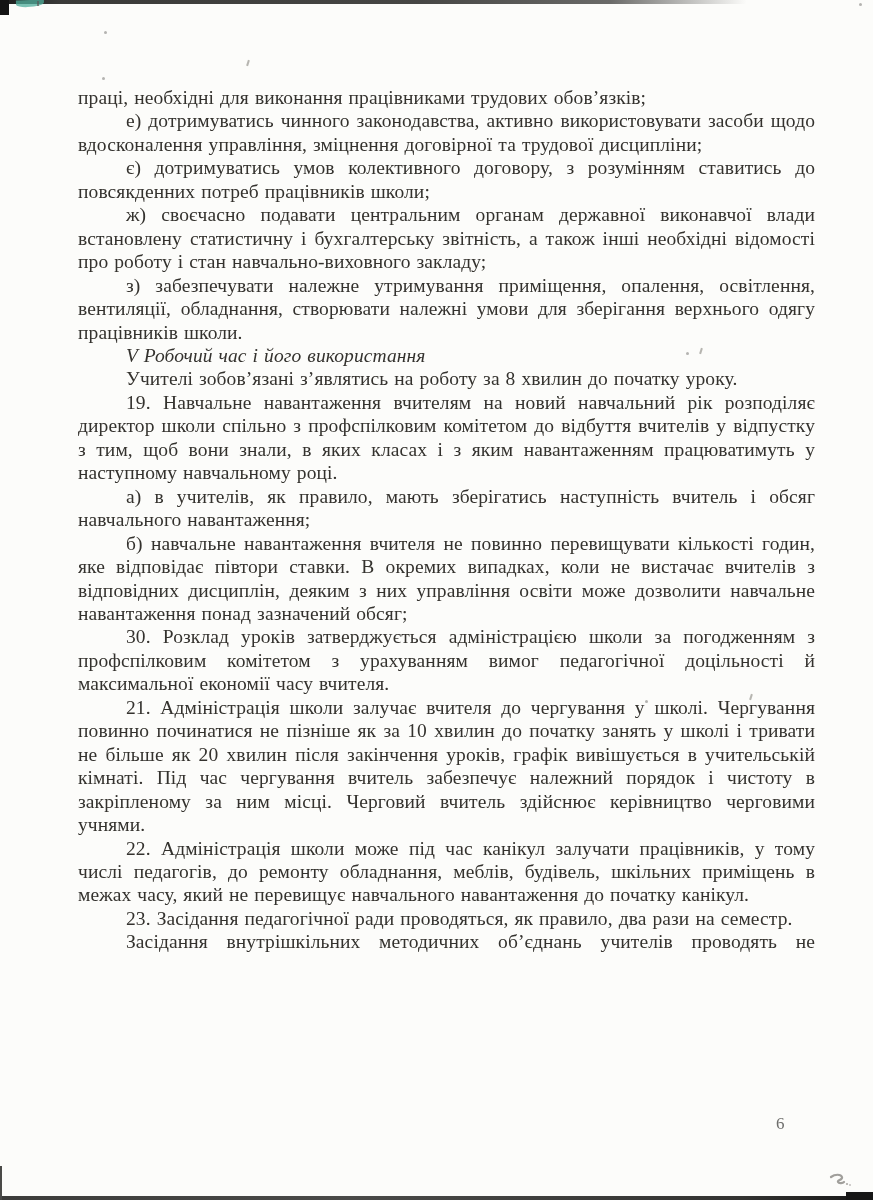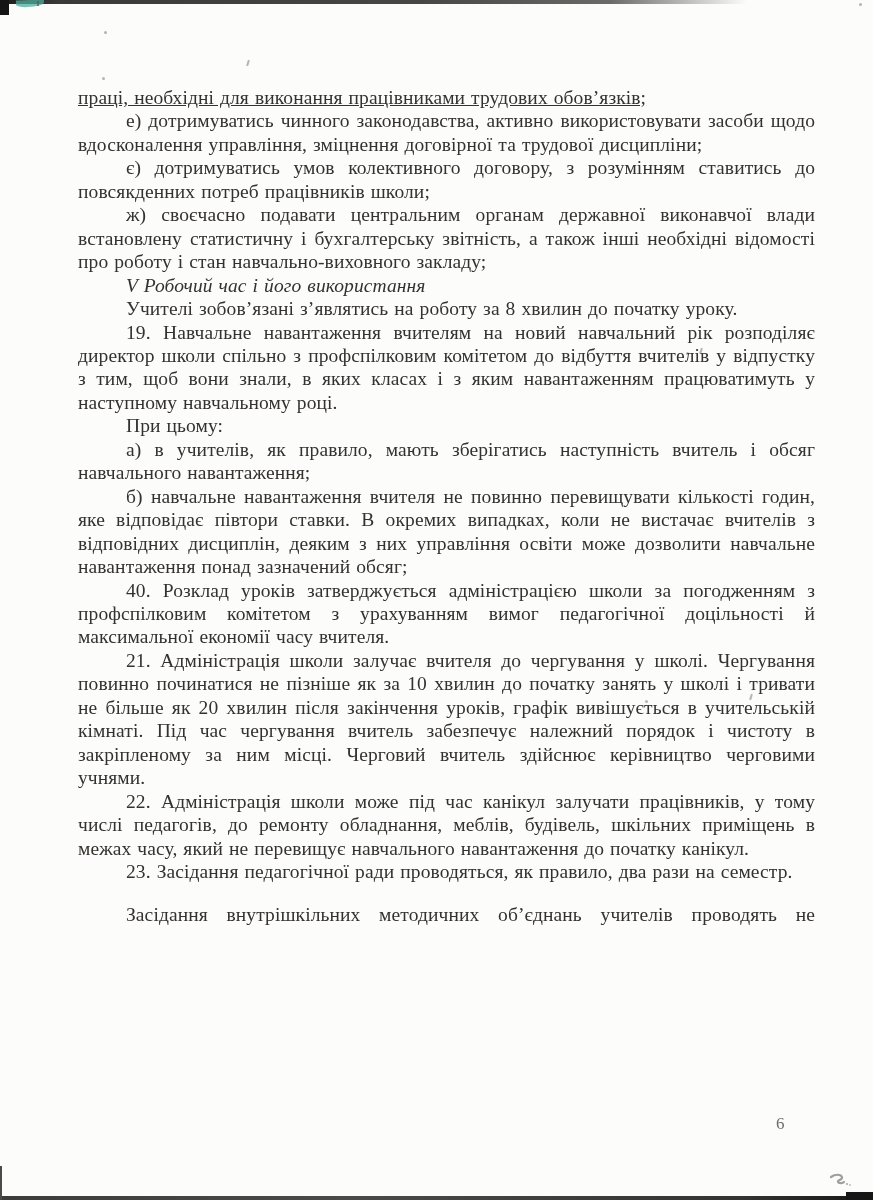--- a/index.html
+++ b/index.html
@@ -26,23 +26,23 @@
     font-size: 19.5px;
     line-height: 23.45px;
     letter-spacing: 0.1px;
   }
   .para {
     margin: 0;
     text-indent: 48px;
     text-align: justify;
     word-spacing: 1px;
   }
-  .para.noindent { text-indent: 0; text-decoration: underline; }
+  .para.noindent { text-indent: 0; }
   .para.heading { font-weight: normal; font-style: italic; }
-  .para.jlast { text-align-last: justify; margin-top: 20px; }
+  .para.jlast { text-align-last: justify; }
   
   .pagenum {
     position: absolute;
     left: 776px;
     top: 1114px;
     font-size: 17px;
     color: #6e6e6c;
     letter-spacing: 1px;
   }
   
@@ -141,27 +141,27 @@
     <path d="M3 5 C 7 2, 13 2, 14 5 C 15 8, 9 8, 10 10 C 11 12, 15 11, 16 10" fill="none" stroke="#8a8884" stroke-width="2.2" stroke-linecap="round"></path>
     <circle cx="19" cy="12" r="1.1" fill="#9a9894"></circle>
     <circle cx="22" cy="13" r="0.9" fill="#aaa8a4"></circle>
   </svg>
 
   <div class="doc" id="doc">
       <p class="para noindent">праці, необхідні для виконання працівниками трудових обов’язків;</p>
       <p class="para">е) дотримуватись чинного законодавства, активно використовувати засоби щодо вдосконалення управління, зміцнення договірної та трудової дисципліни;</p>
       <p class="para">є) дотримуватись умов колективного договору, з розумінням ставитись до повсякденних потреб працівників школи;</p>
       <p class="para">ж) своєчасно подавати центральним органам державної виконавчої влади встановлену статистичну і бухгалтерську звітність, а також інші необхідні відомості про роботу і стан навчально-виховного закладу;</p>
+      <p class="para">з) забезпечувати належне утримування приміщення, опалення, освітлення, вентиляції, обладнання, створювати належні умови для зберігання верхнього одягу працівників школи.</p>
       <p class="para heading">V Робочий час і його використання</p>
       <p class="para">Учителі зобов’язані з’являтись на роботу за 8 хвилин до початку уроку.</p>
       <p class="para">19. Навчальне навантаження вчителям на новий навчальний рік розподіляє директор школи спільно з профспілковим комітетом до відбуття вчителів у відпустку з тим, щоб вони знали, в яких класах і з яким навантаженням працюватимуть у наступному навчальному році.</p>
-      <p class="para">При цьому:</p>
       <p class="para">а) в учителів, як правило, мають зберігатись наступність вчитель і обсяг навчального навантаження;</p>
       <p class="para">б) навчальне навантаження вчителя не повинно перевищувати кількості годин, яке відповідає півтори ставки. В окремих випадках, коли не вистачає вчителів з відповідних дисциплін, деяким з них управління освіти може дозволити навчальне навантаження понад зазначений обсяг;</p>
-      <p class="para">40. Розклад уроків затверджується адміністрацією школи за погодженням з профспілковим комітетом з урахуванням вимог педагогічної доцільності й максимальної економії часу вчителя.</p>
+      <p class="para">30. Розклад уроків затверджується адміністрацією школи за погодженням з профспілковим комітетом з урахуванням вимог педагогічної доцільності й максимальної економії часу вчителя.</p>
       <p class="para">21. Адміністрація школи залучає вчителя до чергування у школі. Чергування повинно починатися не пізніше як за 10 хвилин до початку занять у школі і тривати не більше як 20 хвилин після закінчення уроків, графік вивішується в учительській кімнаті. Під час чергування вчитель забезпечує належний порядок і чистоту в закріпленому за ним місці. Черговий вчитель здійснює керівництво черговими учнями.</p>
       <p class="para">22. Адміністрація школи може під час канікул залучати працівників, у тому числі педагогів, до ремонту обладнання, меблів, будівель, шкільних приміщень в межах часу, який не перевищує навчального навантаження до початку канікул.</p>
       <p class="para">23. Засідання педагогічної ради проводяться, як правило, два рази на семестр.</p>
       <p class="para jlast">Засідання внутрішкільних методичних об’єднань учителів проводять не</p>
     </div>
 
   <div class="pagenum">6</div>
 
 </div>
 

